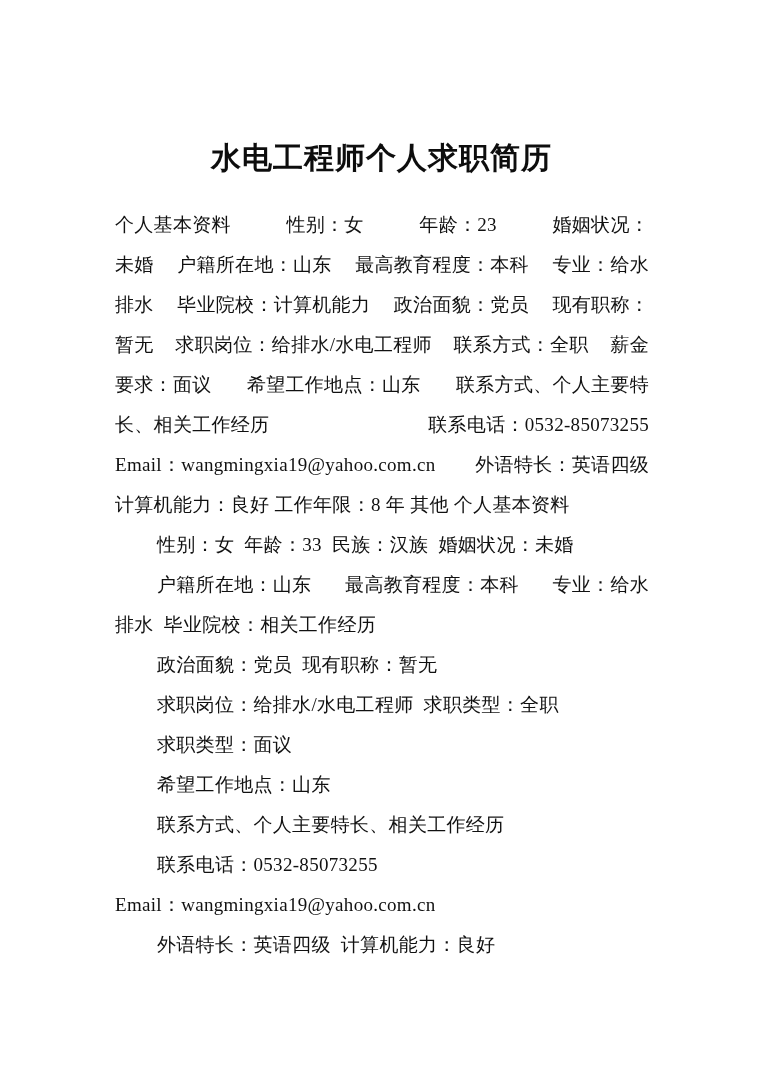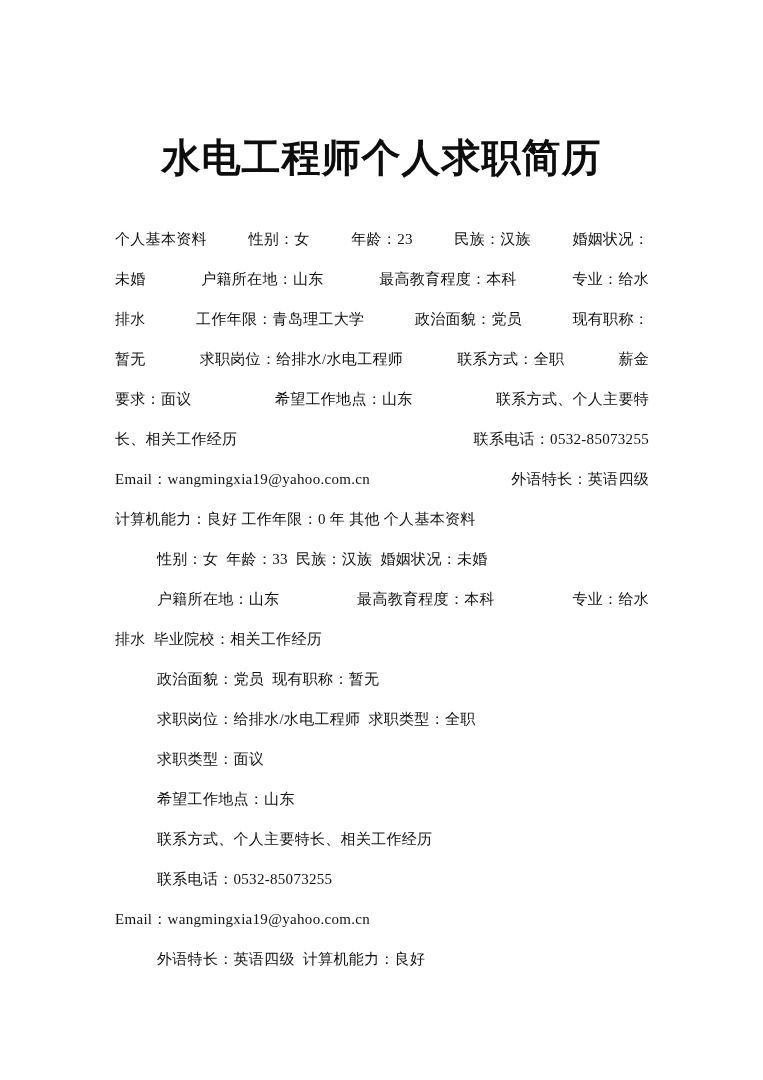--- a/index.html
+++ b/index.html
@@ -20,33 +20,33 @@
       left: 0; top: 0;
       width: 763px;
       height: 1080px;
     }
     .title {
       position: absolute;
       left: 0;
       width: 763px;
       top: 138px;
       text-align: center;
-      font-size: 39px;
+      font-size: 30px;
       line-height: 40px;
       font-family: "DejaVu Sans", "Liberation Sans", sans-serif;
       font-weight: bold;
       letter-spacing: 1px;
       color: #0d0d0d;
     }
     .body {
       position: absolute;
       left: 115px;
-      top: 219px;
+      top: 205px;
       width: 534px;
-      font-size: 15px;
+      font-size: 19px;
       letter-spacing: 0.3px;
     }
     .line {
       height: 40px;
       line-height: 40px;
       white-space: nowrap;
     }
     .line.justify {
       display: flex;
       justify-content: space-between;
@@ -61,32 +61,31 @@
 
 <div class="page">
   <div class="title">水电工程师个人求职简历</div>
 
   <div class="body">
 
     <div class="line justify">
       <span class="seg">个人基本资料</span>
       <span class="seg">性别：女</span>
       <span class="seg">年龄：23</span>
-      <span class="seg">民族：汉族</span>
       <span class="seg">婚姻状况：</span>
     </div>
     <div class="line justify">
       <span class="seg">未婚</span>
       <span class="seg">户籍所在地：山东</span>
       <span class="seg">最高教育程度：本科</span>
       <span class="seg">专业：给水</span>
     </div>
     <div class="line justify">
       <span class="seg">排水</span>
-      <span class="seg">工作年限：青岛理工大学</span>
+      <span class="seg">毕业院校：计算机能力</span>
       <span class="seg">政治面貌：党员</span>
       <span class="seg">现有职称：</span>
     </div>
     <div class="line justify">
       <span class="seg">暂无</span>
       <span class="seg">求职岗位：给排水/水电工程师</span>
       <span class="seg">联系方式：全职</span>
       <span class="seg">薪金</span>
     </div>
     <div class="line justify">
@@ -96,21 +95,21 @@
     </div>
     <div class="line justify">
       <span class="seg">长、相关工作经历</span>
       <span class="seg">联系电话：0532-85073255</span>
     </div>
     <div class="line justify">
       <span class="seg">Email：wangmingxia19@yahoo.com.cn</span>
       <span class="seg">外语特长：英语四级</span>
     </div>
     <div class="line">
-      <span class="seg">计算机能力：良好 工作年限：0 年 其他 个人基本资料</span>
+      <span class="seg">计算机能力：良好 工作年限：8 年 其他 个人基本资料</span>
     </div>
 
     <div class="line indent">
       <span class="seg">性别：女  年龄：33  民族：汉族  婚姻状况：未婚</span>
     </div>
     <div class="line indent justify">
       <span class="seg">户籍所在地：山东</span>
       <span class="seg">最高教育程度：本科</span>
       <span class="seg">专业：给水</span>
     </div>

